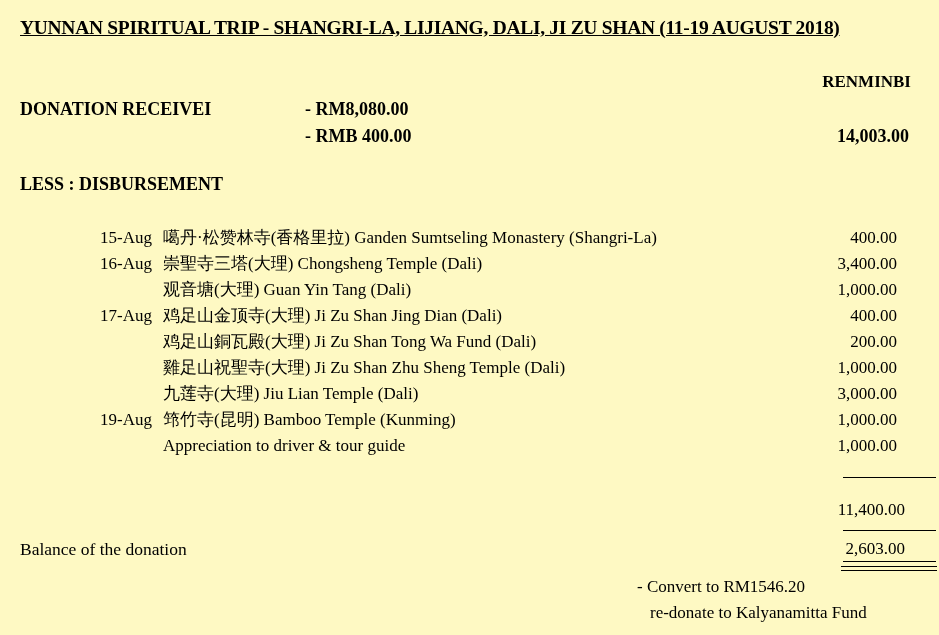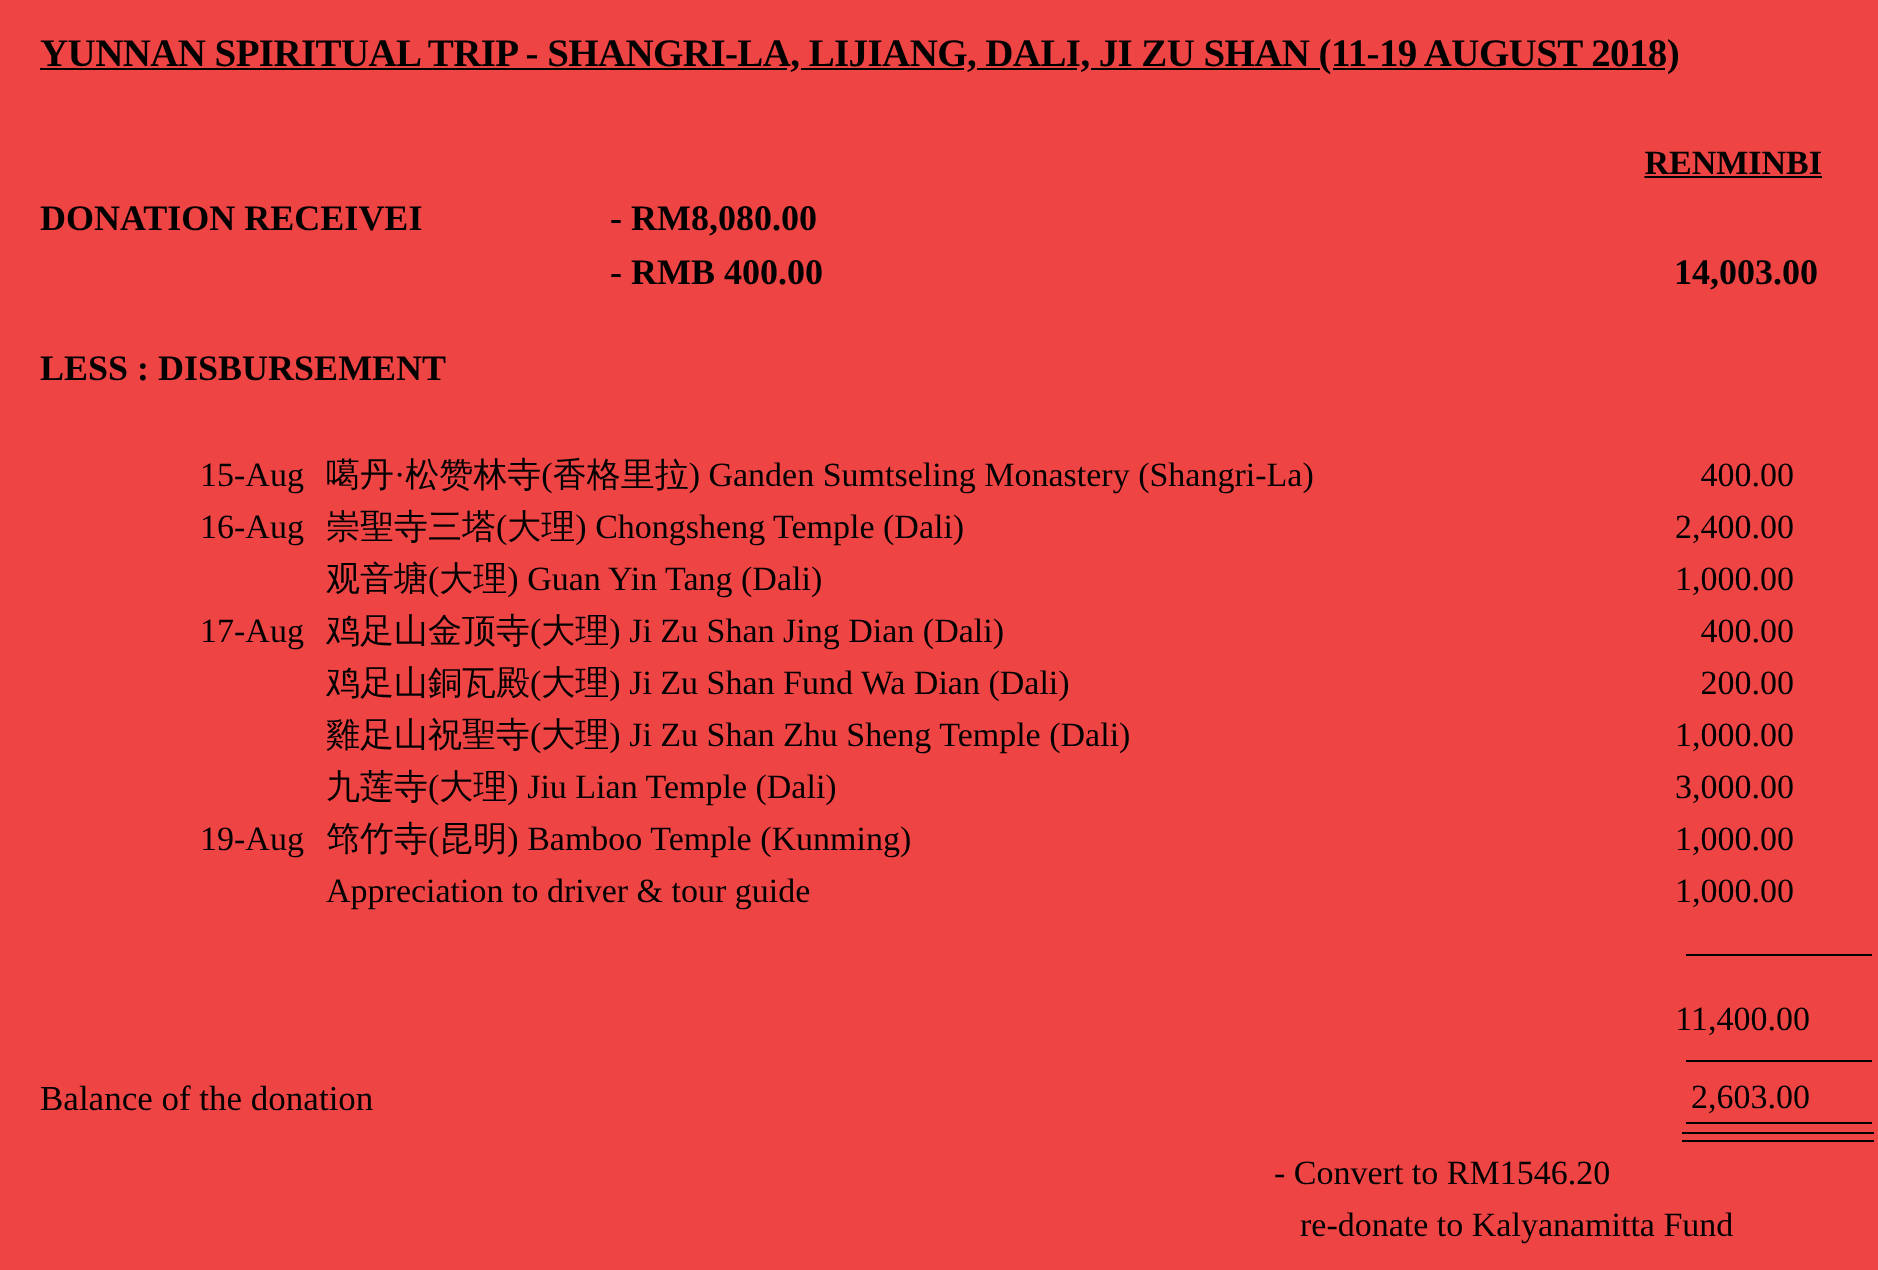--- a/index.html
+++ b/index.html
@@ -1,25 +1,25 @@
 <!DOCTYPE html>
 <html><head>
 <meta charset="utf-8">
 <style>
   html,body{margin:0;padding:0;background:#ffffff;}
   .page{
     position:relative;
     width:939px;height:635px;
-    background:#ef4444;color:#000;
+    background:#fef9c3;color:#000;
     font-family:"Liberation Serif","DejaVu Serif",serif;
     overflow:hidden;
   }
   .abs{position:absolute;}
   .b{font-weight:bold;}
-  .u{text-decoration:underline;}
+  .u{}
   .title{
     top:17px;left:20px;right:14px;
     font-size:19.5px;letter-spacing:-0.3px;
     white-space:nowrap;font-weight:bold;text-decoration:underline;
   }
   .renminbi{top:72px;right:28px;font-size:17px;}
   .don-label{top:99px;left:20px;font-size:18px;}
   .don-amt1{top:99px;left:305px;font-size:18px;}
   .don-amt2{top:126px;left:305px;font-size:18px;text-align:center;}
   .rmb-total{top:126px;right:30px;font-size:18px;font-family:Liberation Serif, serif;}
@@ -61,35 +61,35 @@
   <div class="abs less b">LESS : DISBURSEMENT</div>
 
   <div class="row" style="top:227px">
     <span class="date">15-Aug</span>
     <span class="desc">噶丹·松赞林寺(香格里拉) Ganden Sumtseling Monastery (Shangri-La)</span>
     <span class="amt">400.00</span>
   </div>
   <div class="row" style="top:253px">
     <span class="date">16-Aug</span>
     <span class="desc">崇聖寺三塔(大理) Chongsheng Temple (Dali)</span>
-    <span class="amt">2,400.00</span>
+    <span class="amt">3,400.00</span>
   </div>
   <div class="row" style="top:279px">
     <span class="date"></span>
     <span class="desc">观音塘(大理) Guan Yin Tang (Dali)</span>
     <span class="amt">1,000.00</span>
   </div>
   <div class="row" style="top:305px">
     <span class="date">17-Aug</span>
     <span class="desc">鸡足山金顶寺(大理) Ji Zu Shan Jing Dian (Dali)</span>
     <span class="amt">400.00</span>
   </div>
   <div class="row" style="top:331px">
     <span class="date"></span>
-    <span class="desc">鸡足山銅瓦殿(大理) Ji Zu Shan Fund Wa Dian (Dali)</span>
+    <span class="desc">鸡足山銅瓦殿(大理) Ji Zu Shan Tong Wa Fund (Dali)</span>
     <span class="amt">200.00</span>
   </div>
   <div class="row" style="top:357px">
     <span class="date"></span>
     <span class="desc">雞足山祝聖寺(大理) Ji Zu Shan Zhu Sheng Temple (Dali)</span>
     <span class="amt">1,000.00</span>
   </div>
   <div class="row" style="top:383px">
     <span class="date"></span>
     <span class="desc">九莲寺(大理) Jiu Lian Temple (Dali)</span>

